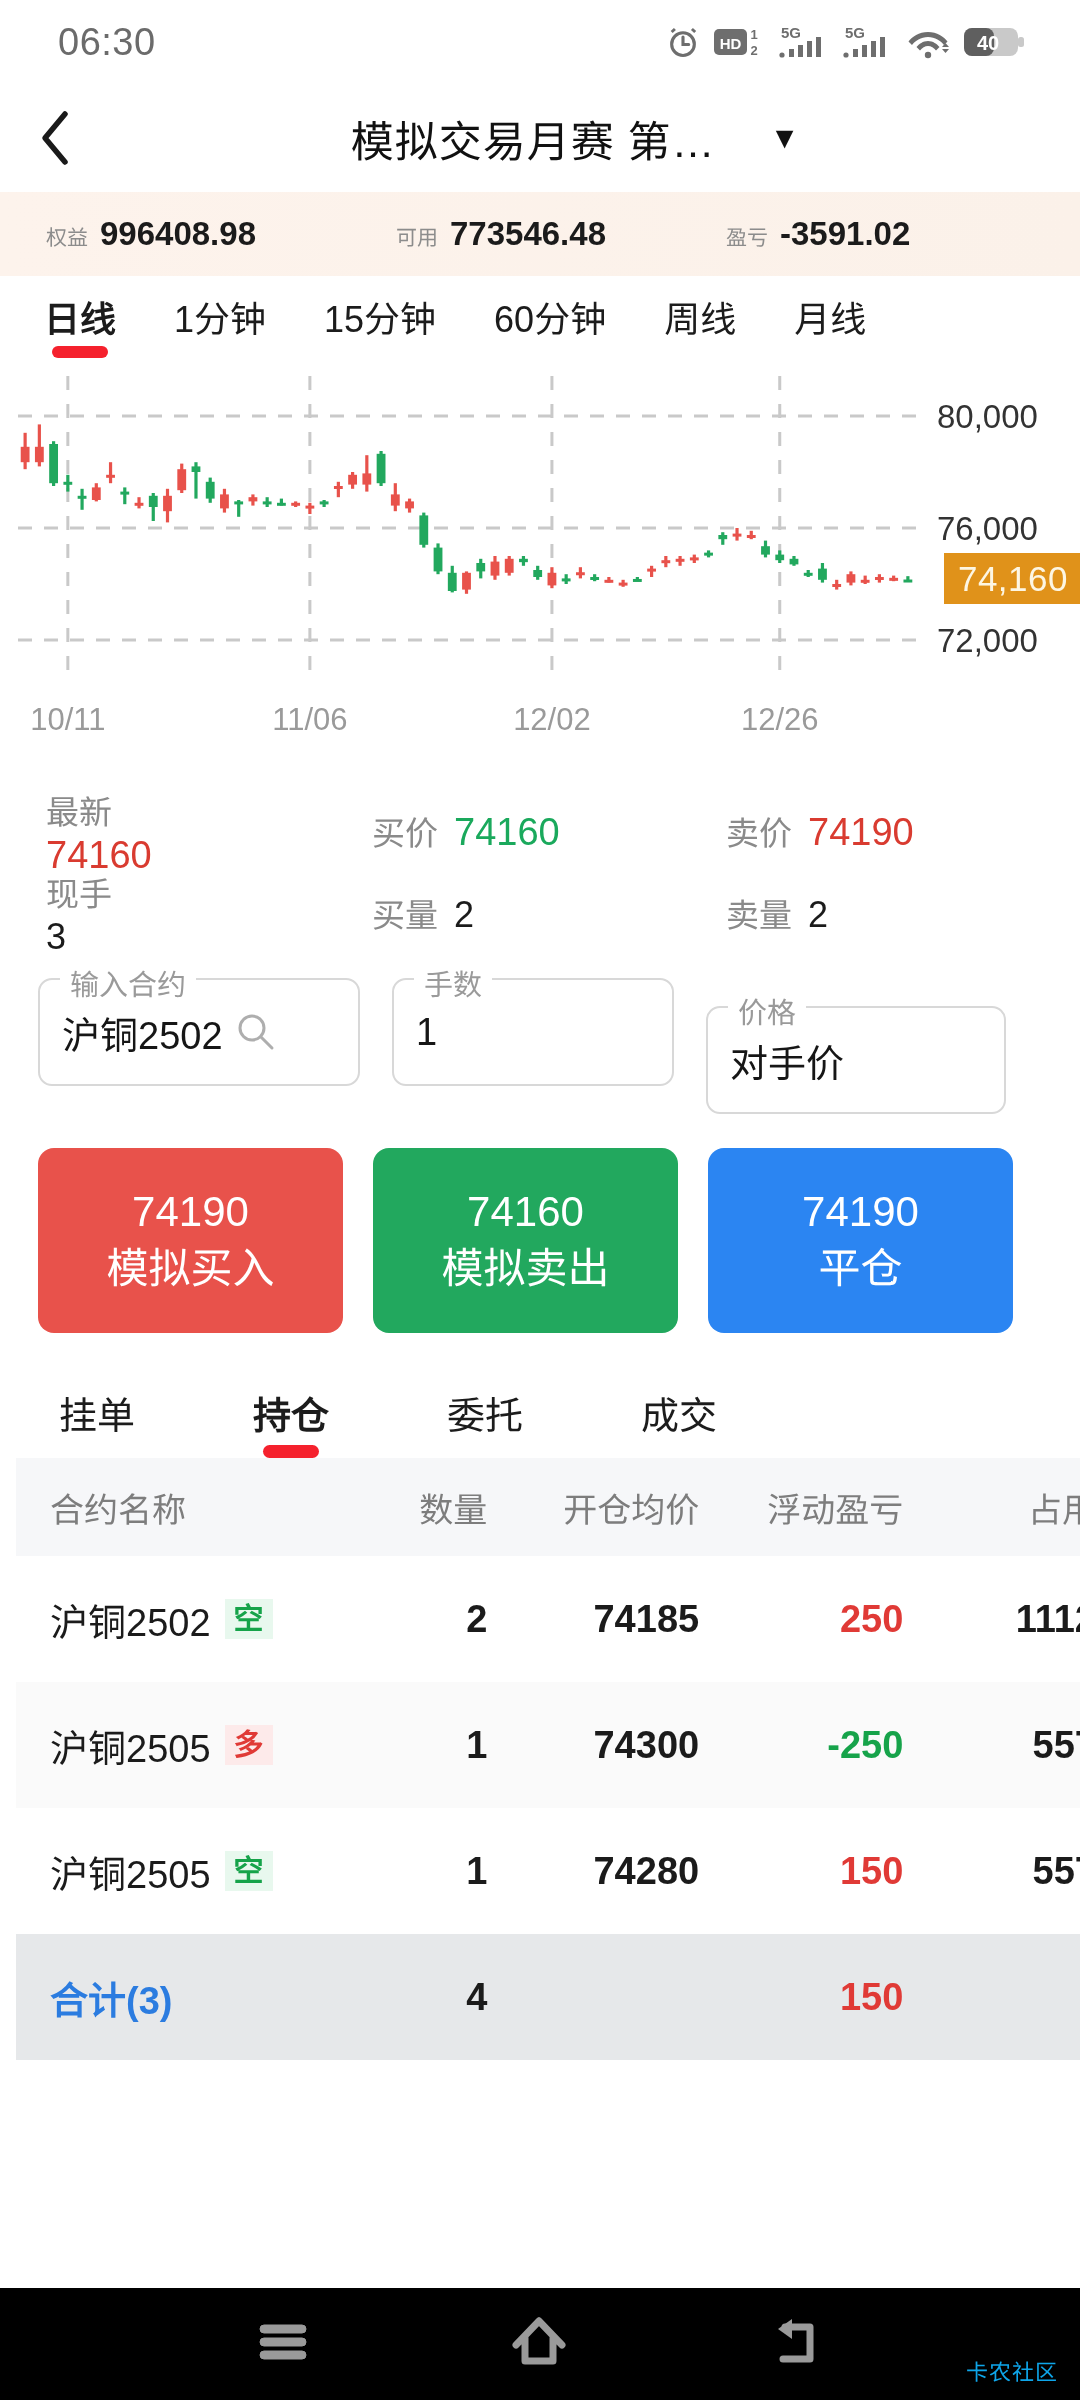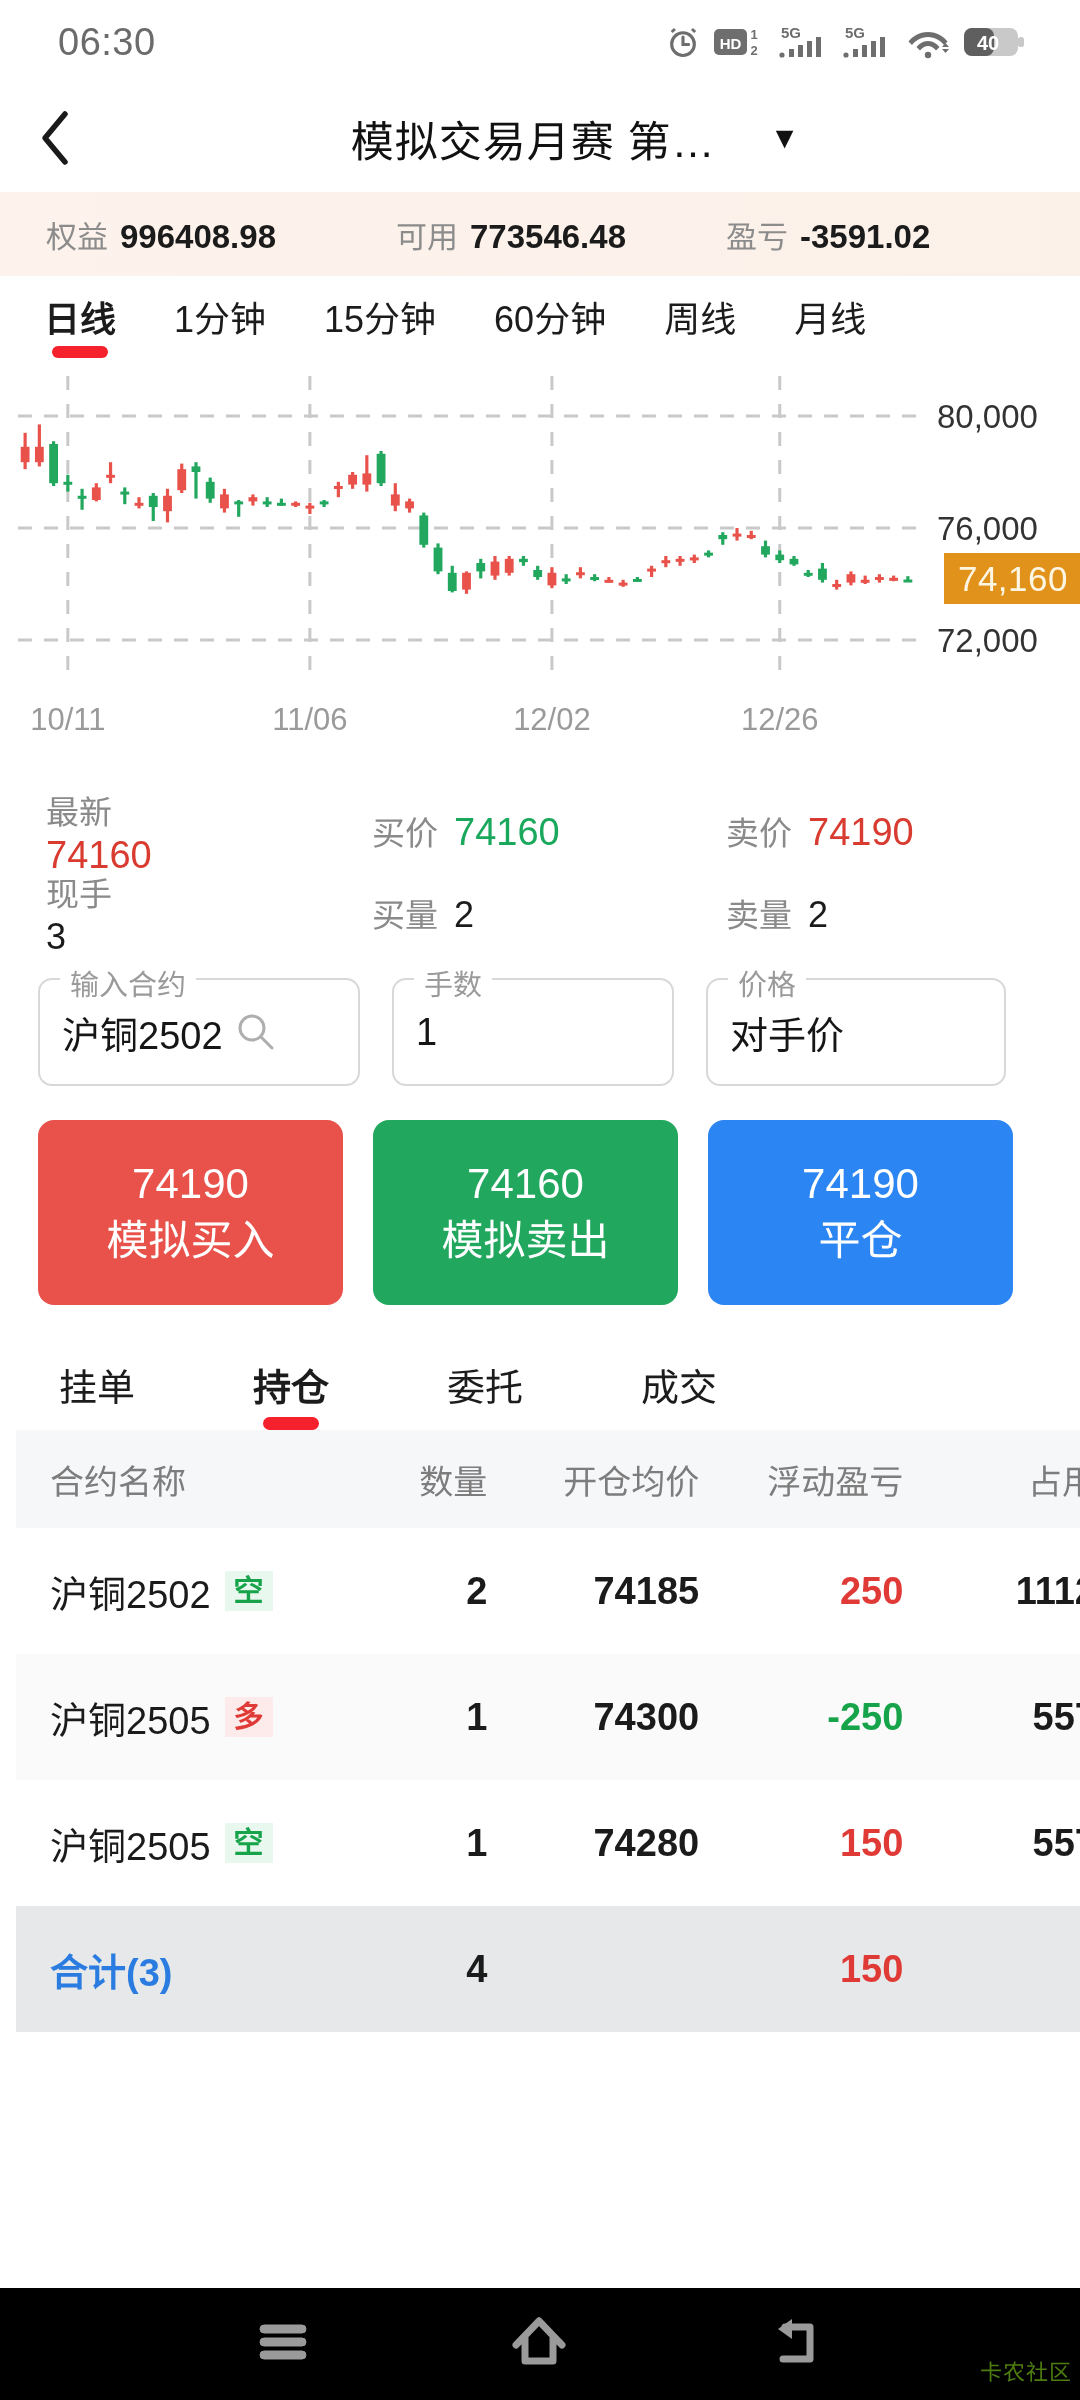--- a/index.html
+++ b/index.html
@@ -41,21 +41,21 @@
   #title-caret { font-size: 30px; color: #111; line-height: 1; }
 
   
   #account-bar {
     height: 84px; width: 100%;
     background: linear-gradient(to right,#fdf3ec,#fbf1e9);
     display: flex; align-items: center;
     padding-left: 46px;
   }
   .acct-group { display: flex; align-items: baseline; }
-  .acct-label { font-size: 31px; color: #8c8c8c; margin-right: 12px; }
+  .acct-label { font-size: 21px; color: #8c8c8c; margin-right: 12px; }
   .acct-value { font-size: 33px; color: #1b1b1b; font-weight: bold; }
   #acct-equity  { width: 350px; }
   #acct-avail   { width: 330px; }
 
   
   #tf-tabs {
     height: 94px; width: 100%;
     display: flex; align-items: flex-start;
     padding: 14px 0 0 44px;
     background: #fff;
@@ -127,21 +127,21 @@
     position: absolute;
     top: -19px; left: 20px;
     background: #fff;
     padding: 0 10px;
     font-size: 29px;
     color: #9a9a9a;
     white-space: nowrap;
   }
   #field-contract { width: 322px; justify-content: flex-start; }
   #field-lots     { width: 282px; }
-  #field-price    { width: 300px; }
+  #field-price    { width: 300px; margin-top: 28px; }
   .field-value { font-size: 38px; color: #161616; white-space: nowrap; }
   #search-icon { margin-left: 12px; display: flex; align-items: center; }
 
   
   #action-buttons {
     display: flex; gap: 30px;
     padding: 34px 0 0 38px;
     background: #fff;
   }
   .act-btn {
@@ -207,22 +207,22 @@
   
   #nav-bar {
     position: absolute; left: 0; bottom: 0;
     width: 1080px; height: 112px;
     background: #000;
     display: flex; align-items: center; justify-content: center;
     gap: 200px;
   }
   .navg { fill: #9a9a9a; stroke: #9a9a9a; }
   #watermark {
-    position: absolute; right: 8px; bottom: 14px;
-    font-size: 22px; color: #4d7c0f; letter-spacing: 1px;
+    position: absolute; right: 22px; bottom: 14px;
+    font-size: 22px; color: #0ea5e9; letter-spacing: 1px;
   }
 </style>
 </head>
 <body>
 
 <div id="status-bar">
   <div id="status-clock">06:30</div>
   <div id="status-icons">
     <span>
       <svg class="sicon" width="34" height="34" viewBox="0 0 24 24">

